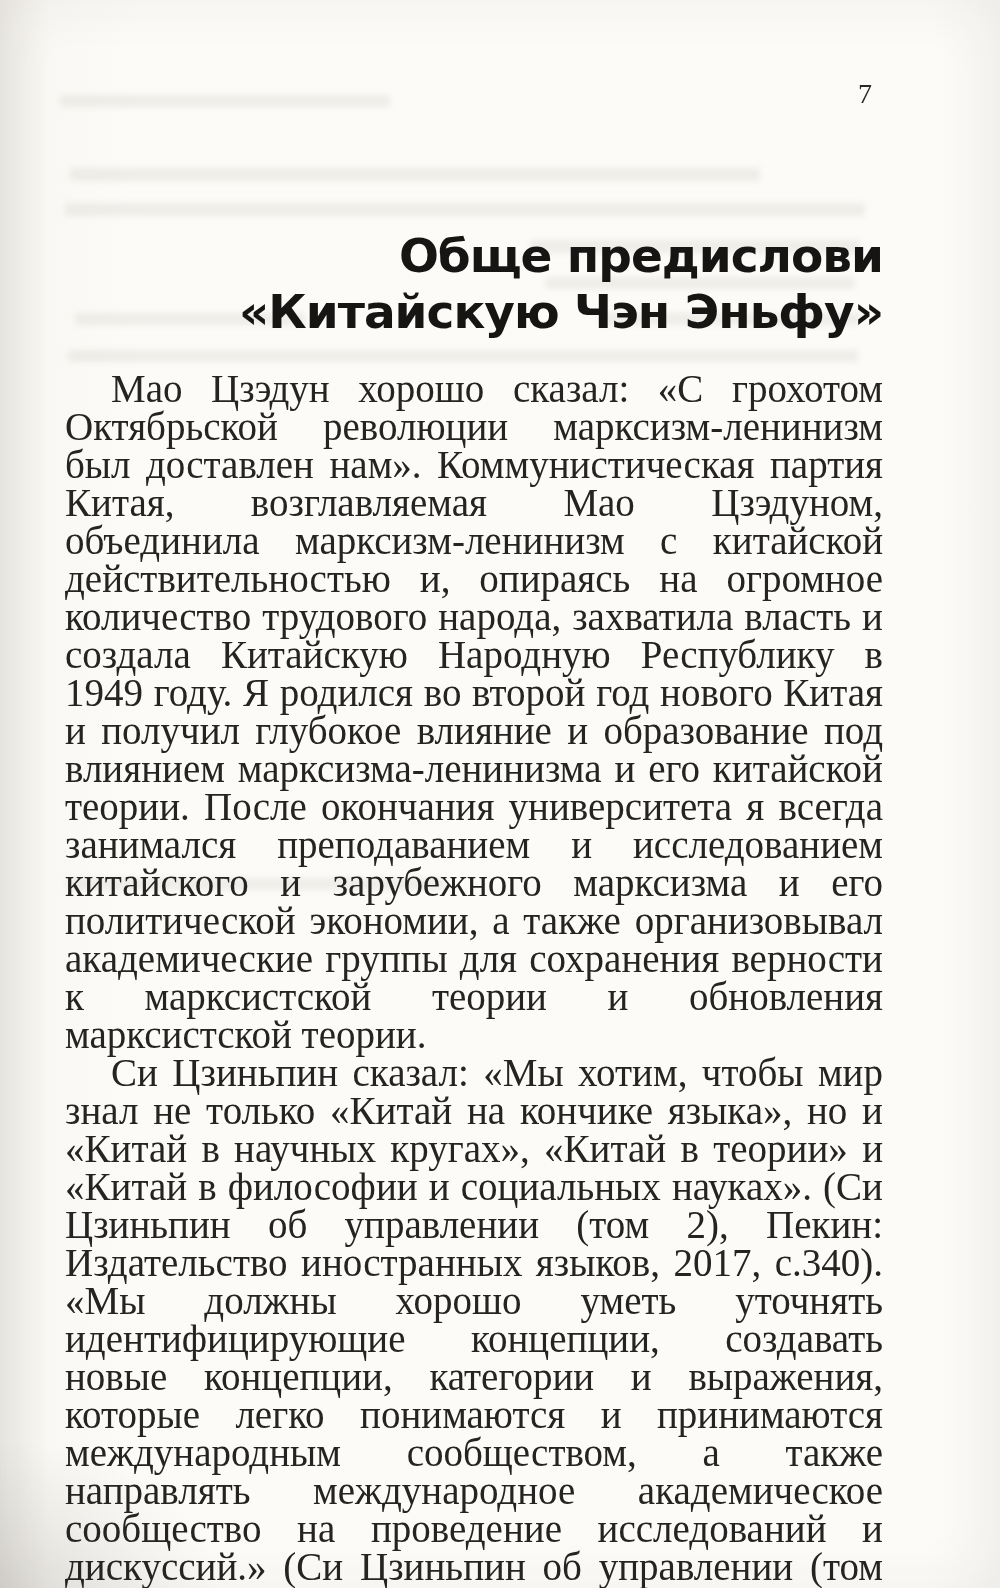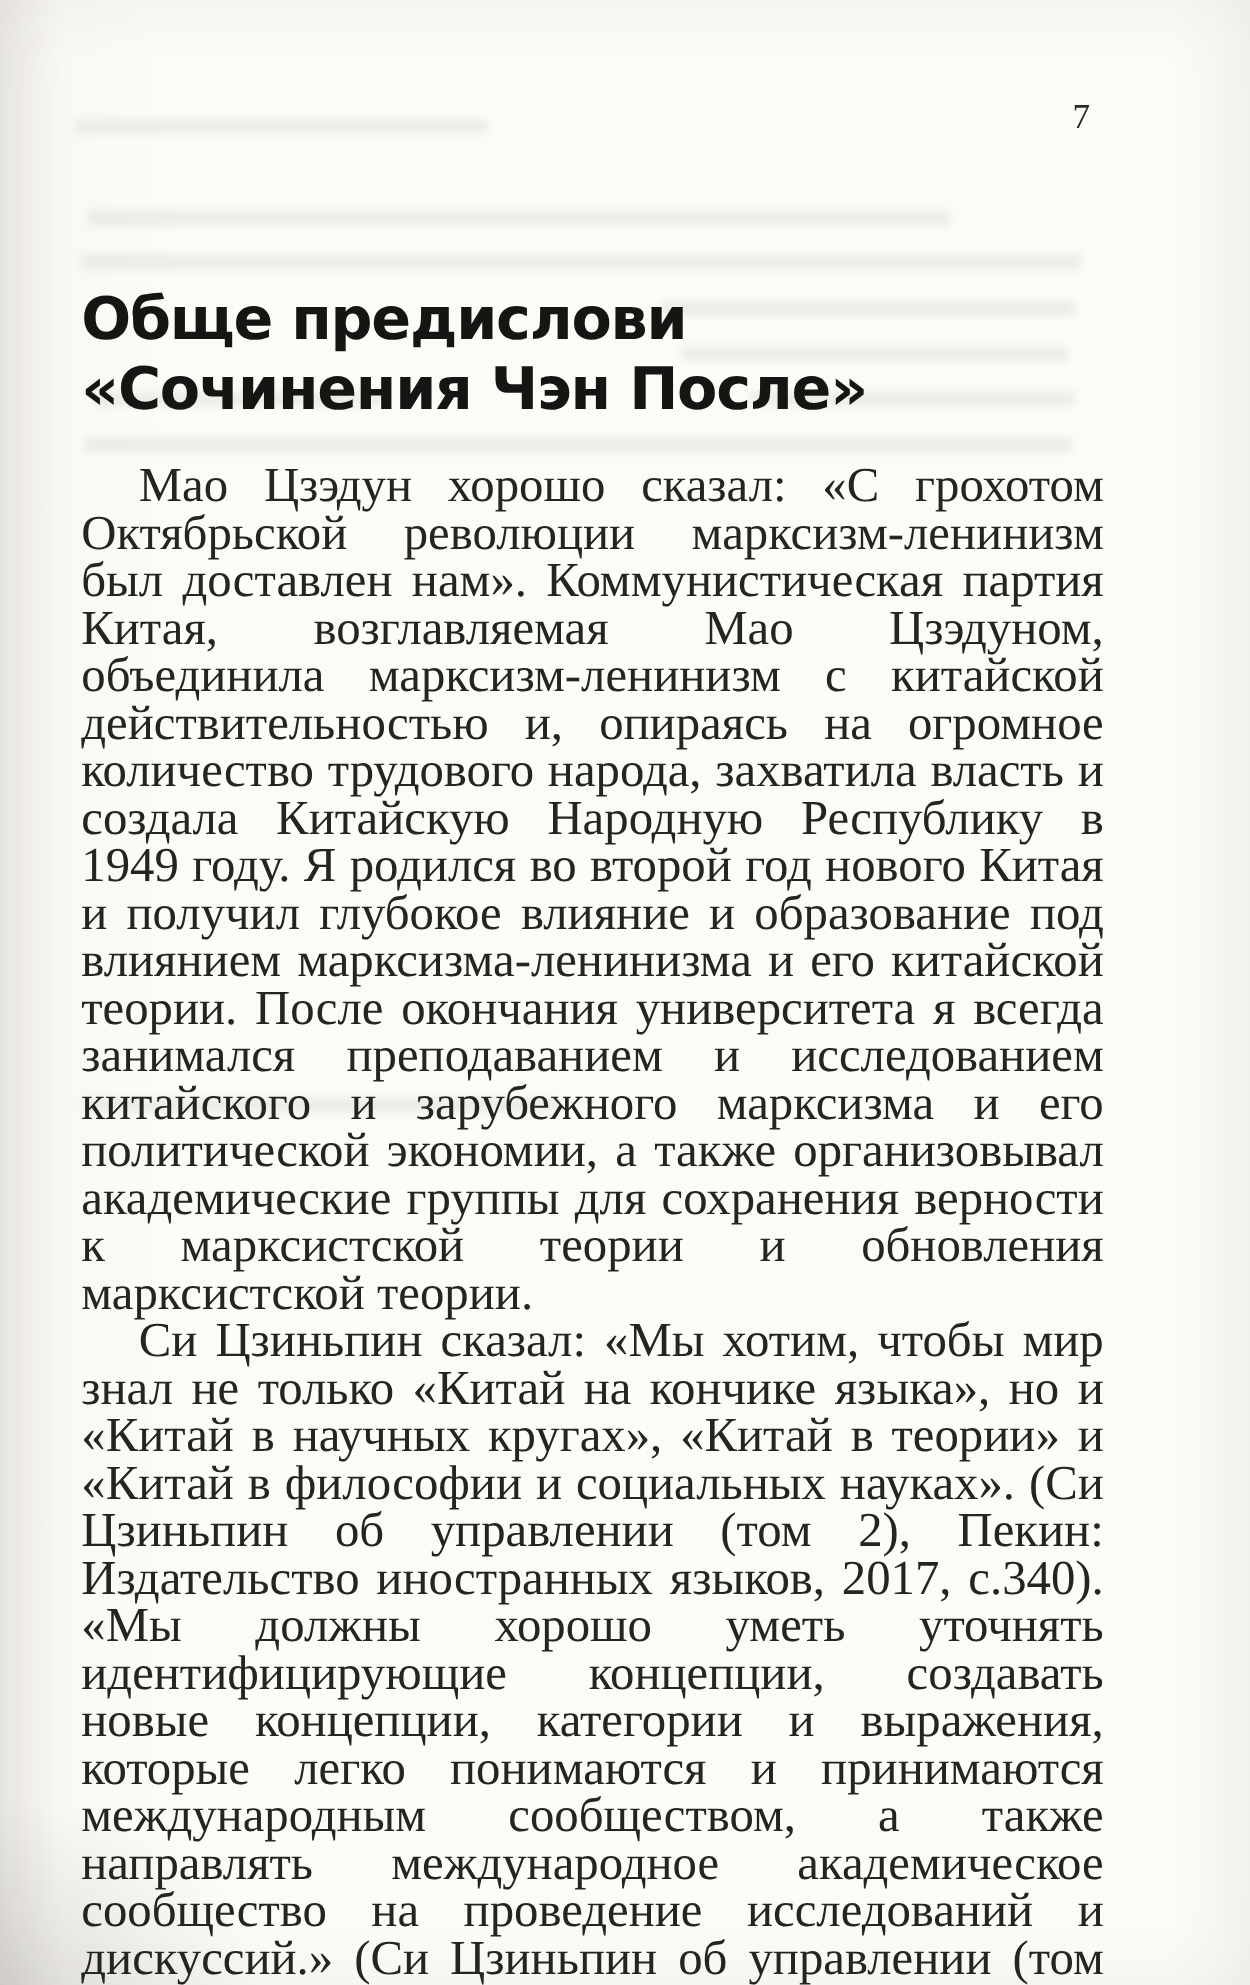--- a/index.html
+++ b/index.html
@@ -45,21 +45,21 @@
     top: 78px;
     right: 128px;
     font-size: 28px;
     color: #2a2928;
   }
   .chapter-title {
     position: absolute;
     top: 228px;
     left: 65px;
     width: 818px;
-    text-align: left;
+    text-align: right;
     font-family: "DejaVu Sans", sans-serif;
     font-weight: 700;
     font-size: 47px;
     line-height: 56px;
     letter-spacing: -1px;
     color: #161514;
   }
   .body-text {
     position: absolute;
     top: 370px;
@@ -91,21 +91,21 @@
   <div class="ghost" style="top:313px; left:600px; width:260px; height:12px;"></div>
   <div class="ghost" style="top:350px; left:68px; width:790px; height:12px;"></div>
   <div class="ghost" style="top:878px; left:66px; width:380px; height:12px;"></div>
 
   <div class="corner-shadow"></div>
 
   <div class="page-number">7</div>
 
   <div class="chapter-title">
     <div>Обще предислови</div>
-    <div>«Сочинения Чэн После»</div>
+    <div>«Китайскую Чэн Эньфу»</div>
   </div>
 
   <div class="body-text">
     <p>Мао Цзэдун хорошо сказал: «С грохотом Октябрьской революции марксизм-ленинизм был доставлен нам». Коммунистическая партия Китая, возглавляемая Мао Цзэдуном, объединила марксизм-ленинизм с китайской действительностью и, опираясь на огромное количество трудового народа, захватила власть и создала Китайскую Народную Республику в 1949 году. Я родился во второй год нового Китая и получил глубокое влияние и образование под влиянием марксизма-ленинизма и его китайской теории. После окончания университета я всегда занимался преподаванием и исследованием китайского и зарубежного марксизма и его политической экономии, а также организовывал академические группы для сохранения верности к марксистской теории и обновления марксистской теории.</p>
     <p>Си Цзиньпин сказал: «Мы хотим, чтобы мир знал не только «Китай на кончике языка», но и «Китай в научных кругах», «Китай в теории» и «Китай в философии и социальных науках». (Си Цзиньпин об управлении (том 2), Пекин: Издательство иностранных языков, 2017, с.340). «Мы должны хорошо уметь уточнять идентифицирующие концепции, создавать новые концепции, категории и выражения, которые легко понимаются и принимаются международным сообществом, а также направлять международное академическое сообщество на проведение исследований и дискуссий.» (Си Цзиньпин об управлении (том 2), Пекин: Издательство иностранных языков, 2017, с.346). Инновационная марксистская теория», в создании которой я веду ведущую роль, — это попытка внести инновации разной степени наследия в области экономики, философии, политологии, социализма, международного ком-</p>
   </div>
 
 </div>
 
 </body></html>

